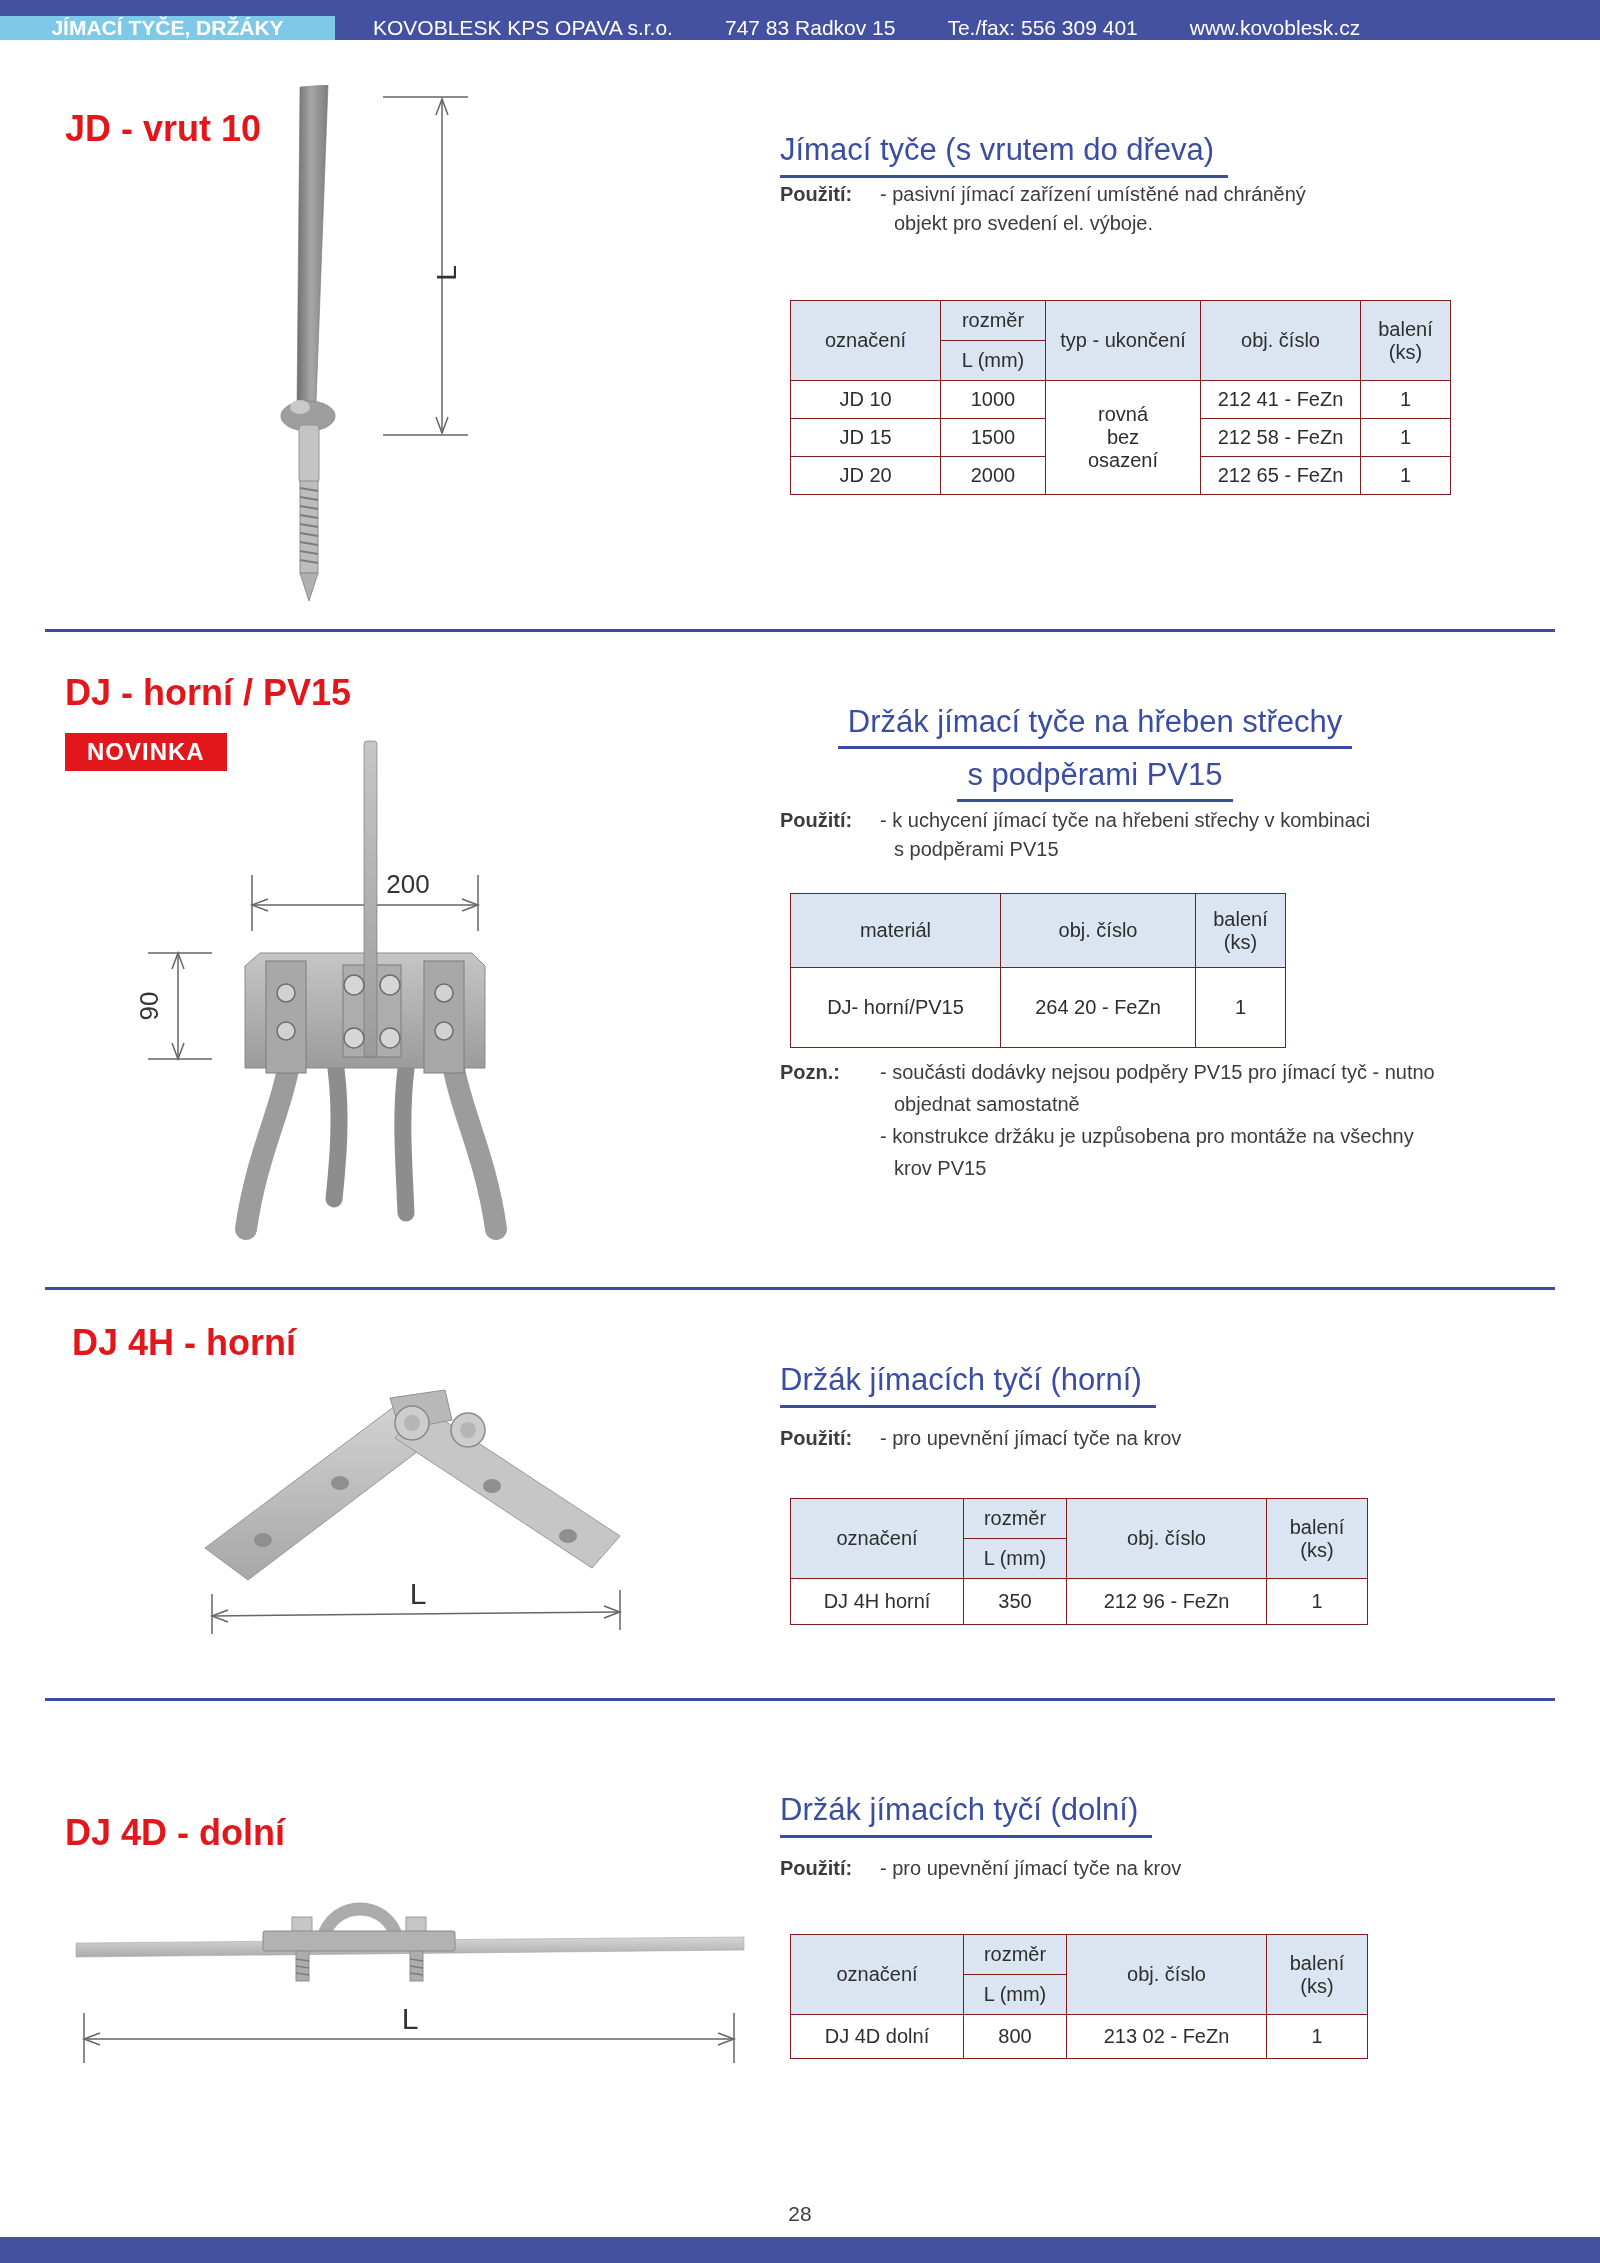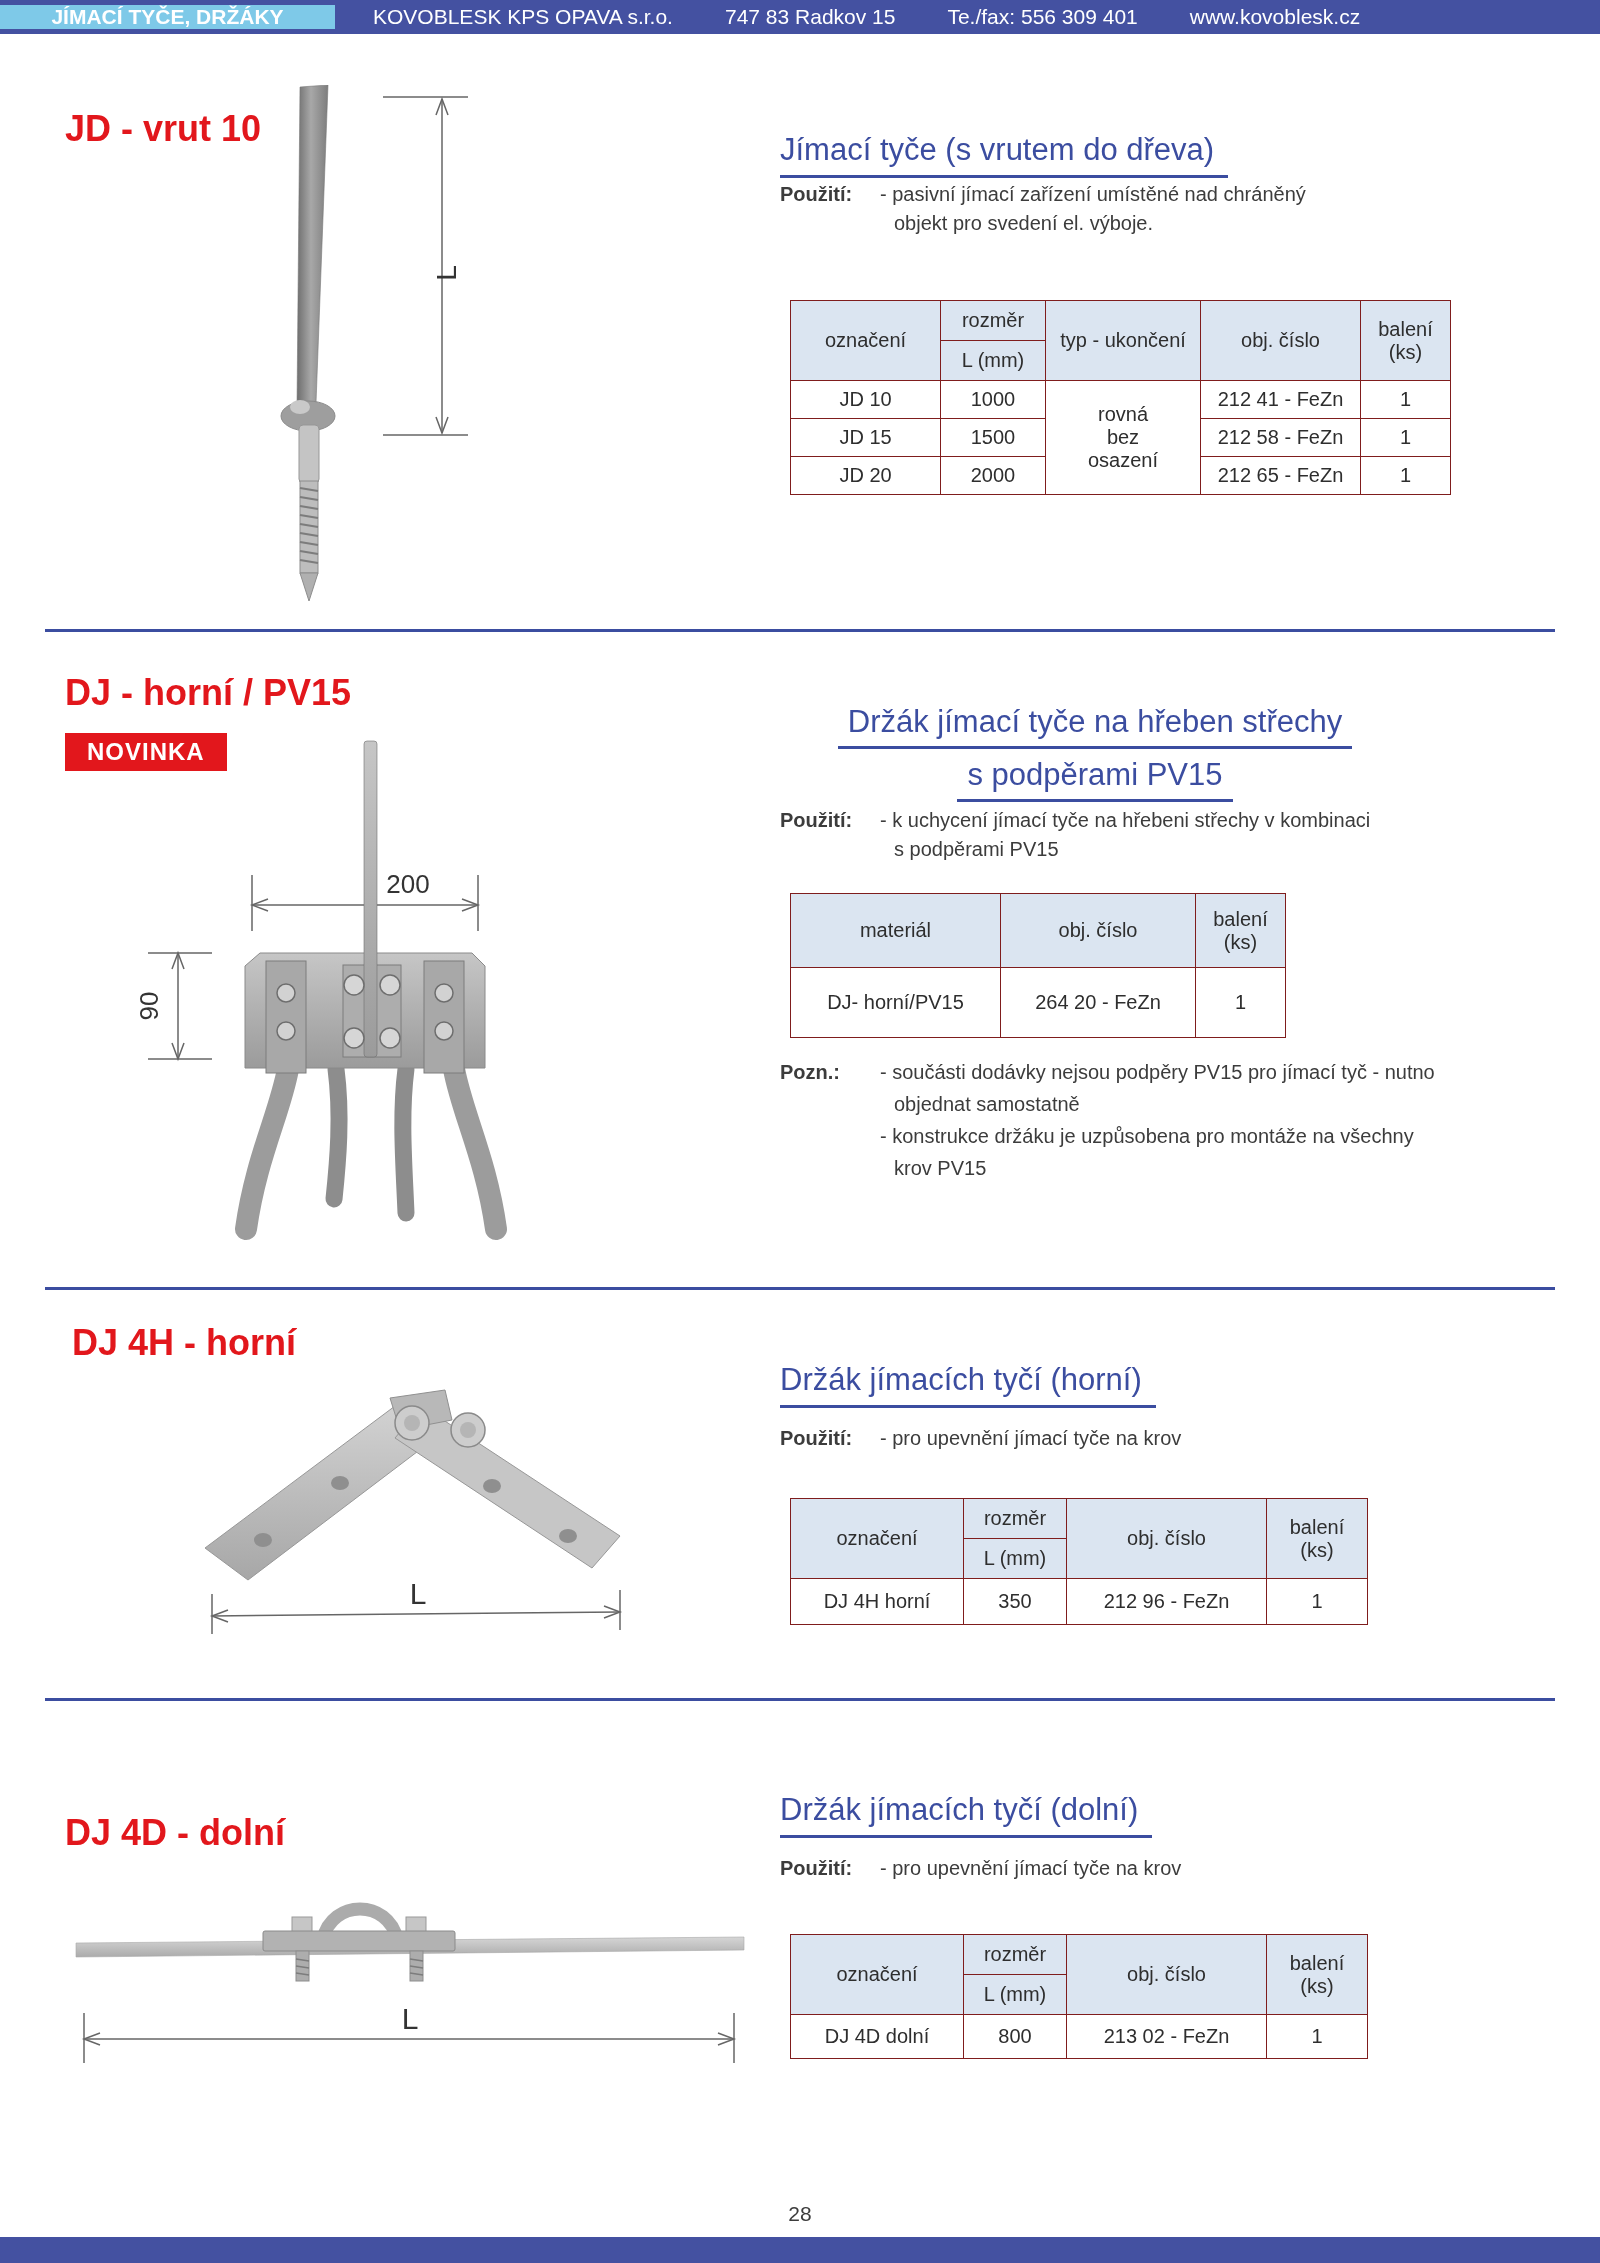--- a/index.html
+++ b/index.html
@@ -1,20 +1,20 @@
 <!DOCTYPE html>
 <html><head>
 <meta charset="utf-8">
 <style>
   html,body{margin:0;padding:0;background:#ffffff;}
   .page{position:relative;width:1600px;height:2263px;background:#fff;overflow:hidden;
         font-family:"Liberation Sans","DejaVu Sans",sans-serif;color:#3a3a3a;}
 
   
-  .topbar{position:absolute;left:0;top:0;width:1600px;height:34px;background:#4451a1;display:flex;align-items:center;}
+  .topbar{position:absolute;left:0;top:0;width:1600px;height:40px;background:#4451a1;display:flex;align-items:flex-end;}
   .topbar .cat{width:335px;background:#7ec9e8;color:#fff;font-weight:bold;font-size:21px;
                display:flex;align-items:center;justify-content:center;}
   .topbar .info{display:flex;align-items:center;color:#fff;font-size:21px;margin-left:38px;}
   .topbar .info span{margin-right:52px;white-space:nowrap;}
 
   
   .code{position:absolute;color:#e2171c;font-weight:bold;font-size:36px;white-space:nowrap;}
   .badge{position:absolute;background:#e2171c;color:#fff;font-weight:bold;font-size:24px;
          padding:5px 22px;letter-spacing:1px;}
 
@@ -222,21 +222,21 @@
       </colgroup>
     <tbody>
       <tr style="height:74px;">
         <th>materiál</th>
         <th>obj. číslo</th>
         <th>
           <div>balení</div>
           <div>(ks)</div>
         </th>
       </tr>
-      <tr style="height:70px;">
+      <tr style="height:80px;">
         <td>DJ- horní/PV15</td>
         <td>264 20 - FeZn</td>
         <td>1</td>
       </tr>
     </tbody>
   </table>
 
   <div class="usage notes" style="left:780px;top:1056px;">
     <div class="ulabel">Pozn.:</div>
     <div class="utext">

